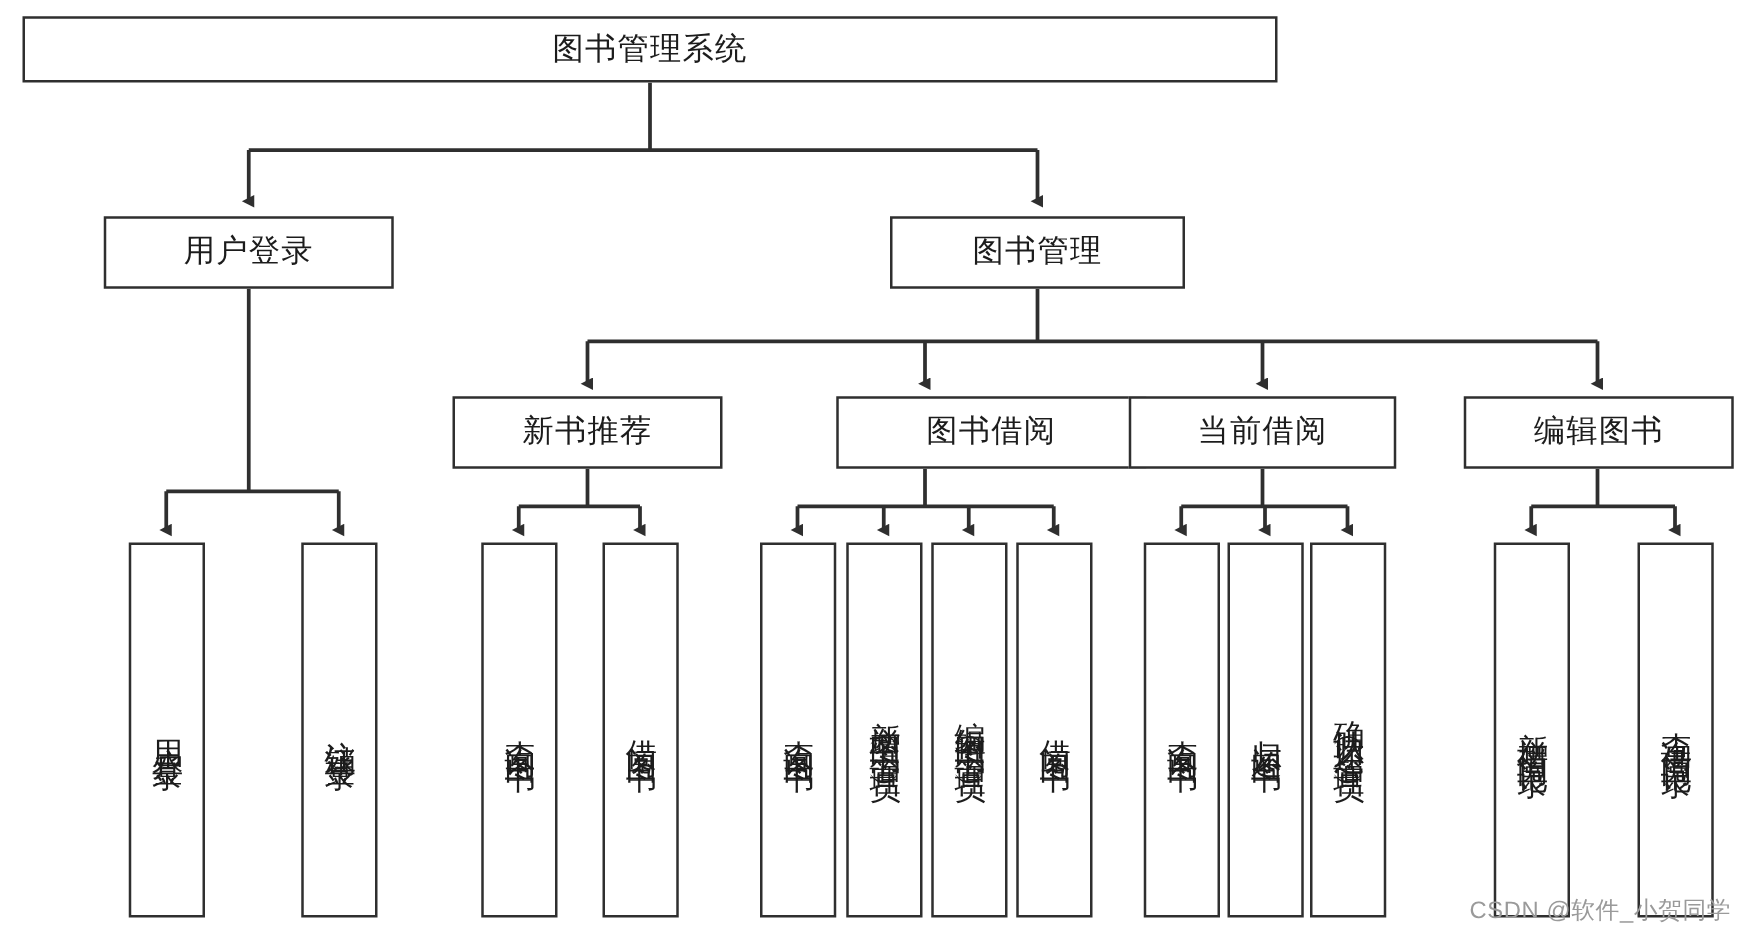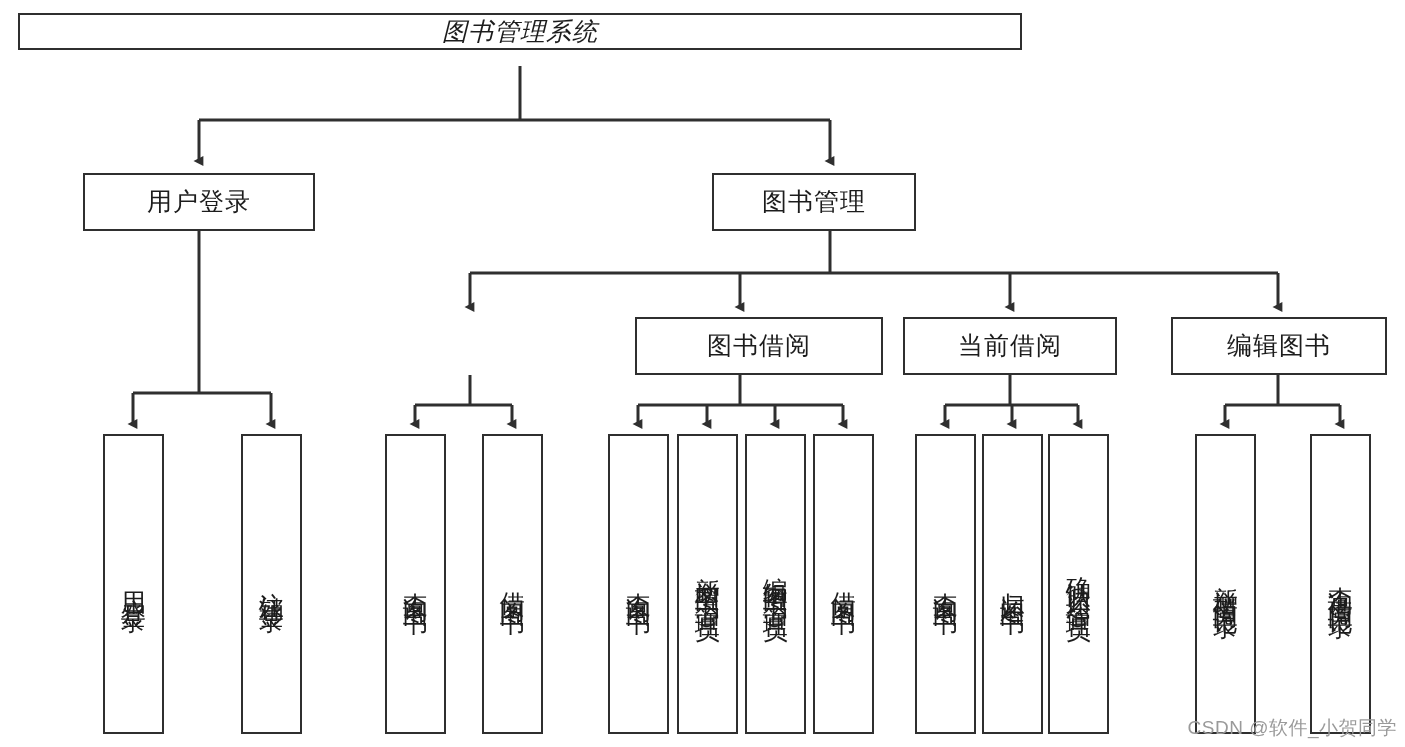--- a/index.html
+++ b/index.html
@@ -56,21 +56,21 @@
     white-space: nowrap;
   }
   .node.vert .vtext {
     writing-mode: vertical-rl;
     text-orientation: upright;
     display: block;
     text-align: center;
   }
   .watermark {
     position: absolute;
-    right: 8px;
+    right: 20px;
     bottom: 6px;
     font-size: 19px;
     color: #9a9a9a;
     z-index: 3;
     white-space: nowrap;
     letter-spacing: 0.5px;
   }
 </style>
 </head>
 <body>
@@ -123,32 +123,35 @@
       <path d="M1012,405 L1012,424" marker-end="url(#arrow)"></path>
       <path d="M1078,405 L1078,424" marker-end="url(#arrow)"></path>
 
       <path d="M1278,375 L1278,405"></path>
       <path d="M1225,405 L1340,405"></path>
       <path d="M1225,405 L1225,424" marker-end="url(#arrow)"></path>
       <path d="M1340,405 L1340,424" marker-end="url(#arrow)"></path>
     </g>
   </svg>
 
-  <div class="node root horiz" style="left:18px; top:13px; width:1004px; height:37px;font-style:italic;">
+  <div class="node root horiz" style="left:18px; top:13px; width:1004px; height:53px;">
     <span>图书管理系统</span>
   </div>
 
   <div class="node horiz" style="left:83px; top:173px; width:232px; height:58px;">
     <span>用户登录</span>
   </div>
-  <div class="node horiz" style="left:712px; top:173px; width:204px; height:58px;text-align:center;">
+  <div class="node horiz" style="left:712px; top:173px; width:236px; height:58px;text-align:center;">
     <span>图书管理</span>
   </div>
 
-  <div class="node horiz" style="left:635px; top:317px; width:248px; height:58px;">
+  <div class="node horiz" style="left:362px; top:317px; width:216px; height:58px;">
+    <span>新书推荐</span>
+  </div>
+  <div class="node horiz" style="left:669px; top:317px; width:248px; height:58px;">
     <span>图书借阅</span>
   </div>
   <div class="node horiz" style="left:903px; top:317px; width:214px; height:58px;text-align:right;">
     <span>当前借阅</span>
   </div>
   <div class="node horiz" style="left:1171px; top:317px; width:216px; height:58px;">
     <span>编辑图书</span>
   </div>
 
   <div class="node vert" style="left:103px; top:434px; width:61px; height:300px;">

